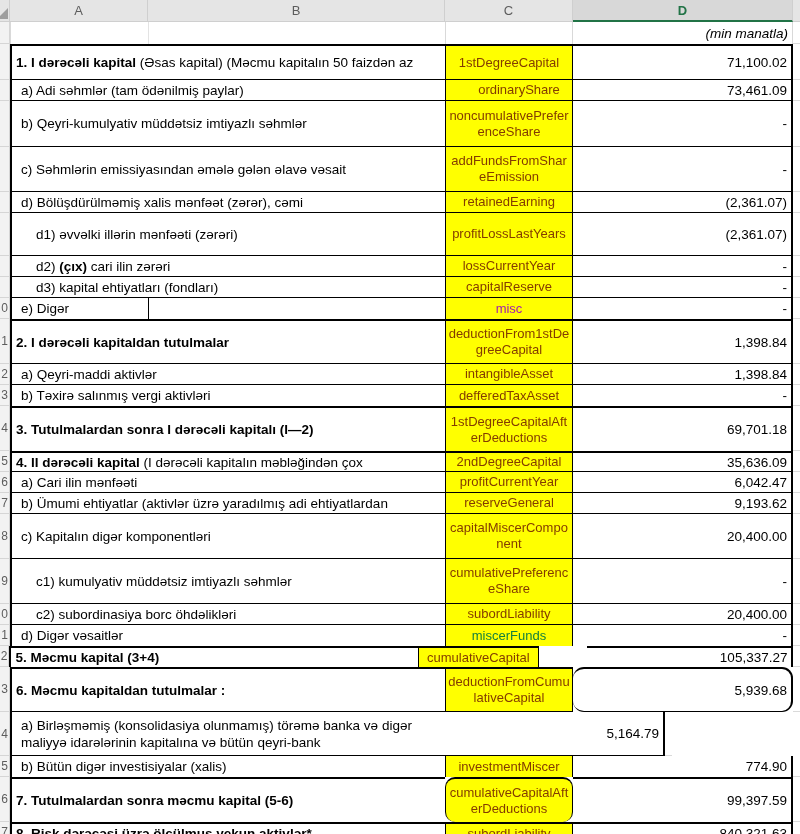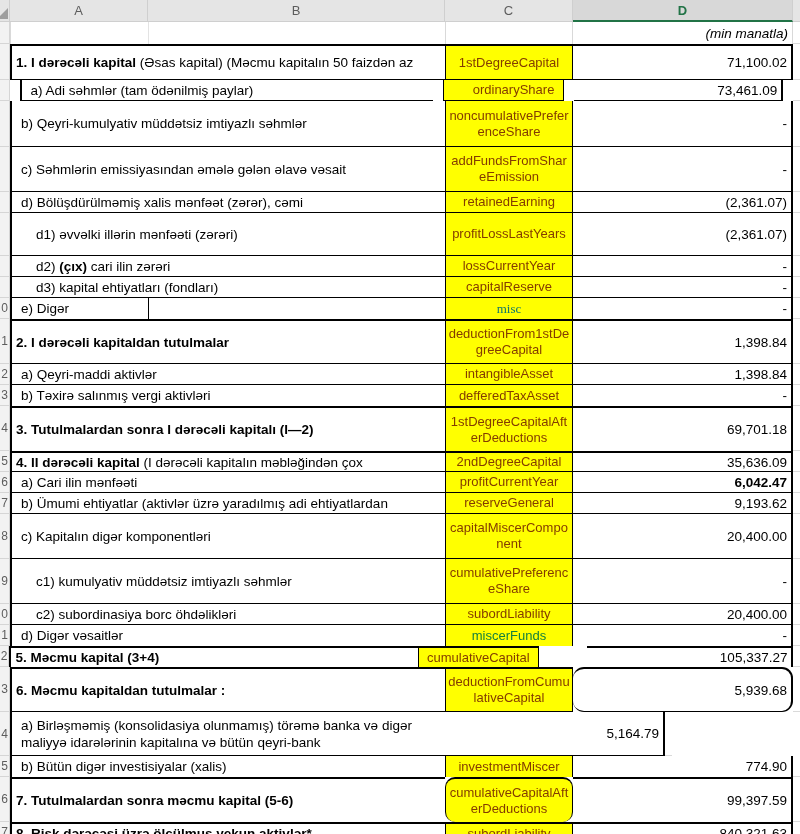--- a/index.html
+++ b/index.html
@@ -82,21 +82,21 @@
       <span class="label"><span class="lpre"></span><span class="lbold">1. I dərəcəli kapital</span><span class="lpost"> (Əsas kapital) (Məcmu kapitalın 50 faizdən  az</span></span>
     </div>
     <div class="c" style="border-top: 2px solid rgb(0, 0, 0); border-bottom: 1px solid rgb(0, 0, 0);">
           <span class="codetxt" style="color: rgb(131, 60, 0);">1stDegreeCapital</span>
         </div>
     <div class="d" style="border-top: 2px solid rgb(0, 0, 0); border-bottom: 1px solid rgb(0, 0, 0);">
           <span class="val">71,100.02</span>
         </div>
     <div class="e"></div>
   </div>
-      <div class="row" style="height: 21px; gap: 10px;">
+      <div class="row" style="height: 21px;">
     <div class="rh">
           <span class="n"></span>
         </div>
     <div class="ab" style="border-top: 0px; border-bottom: 1px solid rgb(0, 0, 0); padding-left: 9px;">
       <span class="label"><span class="lpre">a) Adi səhmlər (tam ödənilmiş paylar)</span><span class="lbold"></span><span class="lpost"></span></span>
     </div>
     <div class="c" style="border-top: 0px; border-bottom: 1px solid rgb(0, 0, 0);">
           <span class="codetxt" style="color: rgb(131, 60, 0); margin-left: 20px;">ordinaryShare</span>
         </div>
     <div class="d" style="border-top: 0px; border-bottom: 1px solid rgb(0, 0, 0);">
@@ -195,21 +195,21 @@
     <div class="e"></div>
   </div>
       <div class="row" style="height: 21px;">
     <div class="rh">
           <span class="n">0</span>
         </div>
     <div class="ab split" style="border-top: 0px; border-bottom: 0px; padding-left: 9px;">
       <span class="label"><span class="lpre">e) Digər</span><span class="lbold"></span><span class="lpost"></span></span>
     </div>
     <div class="c" style="border-top: 0px; border-bottom: 0px;">
-          <span class="codetxt" style="color: #0f766e; font-family: Liberation Serif, serif;">misc</span>
+          <span class="codetxt" style="color: #a21caf;">misc</span>
         </div>
     <div class="d" style="border-top: 0px; border-bottom: 0px;">
           <span class="val">-</span>
         </div>
     <div class="e"></div>
   </div>
       <div class="row" style="height: 45px;">
     <div class="rh">
           <span class="n">1</span>
         </div>
@@ -287,21 +287,21 @@
       <div class="row" style="height: 21px;">
     <div class="rh">
           <span class="n">6</span>
         </div>
     <div class="ab" style="border-top: 0px; border-bottom: 1px solid rgb(0, 0, 0); padding-left: 9px;">
       <span class="label"><span class="lpre">a) Cari ilin mənfəəti</span><span class="lbold"></span><span class="lpost"></span></span>
     </div>
     <div class="c" style="border-top: 0px; border-bottom: 1px solid rgb(0, 0, 0);">
           <span class="codetxt" style="color: rgb(131, 60, 0);">profitCurrentYear</span>
         </div>
-    <div class="d" style="border-top: 0px; border-bottom: 1px solid rgb(0, 0, 0); font-weight: bold;">
+    <div class="d" style="border-top: 0px; border-bottom: 1px solid rgb(0, 0, 0);">
           <span class="val">6,042.47</span>
         </div>
     <div class="e"></div>
   </div>
       <div class="row" style="height: 21px;">
     <div class="rh">
           <span class="n">7</span>
         </div>
     <div class="ab" style="border-top: 0px; border-bottom: 1px solid rgb(0, 0, 0); padding-left: 9px;">
       <span class="label"><span class="lpre">b) Ümumi ehtiyatlar (aktivlər üzrə yaradılmış adi ehtiyatlardan</span><span class="lbold"></span><span class="lpost"></span></span>

